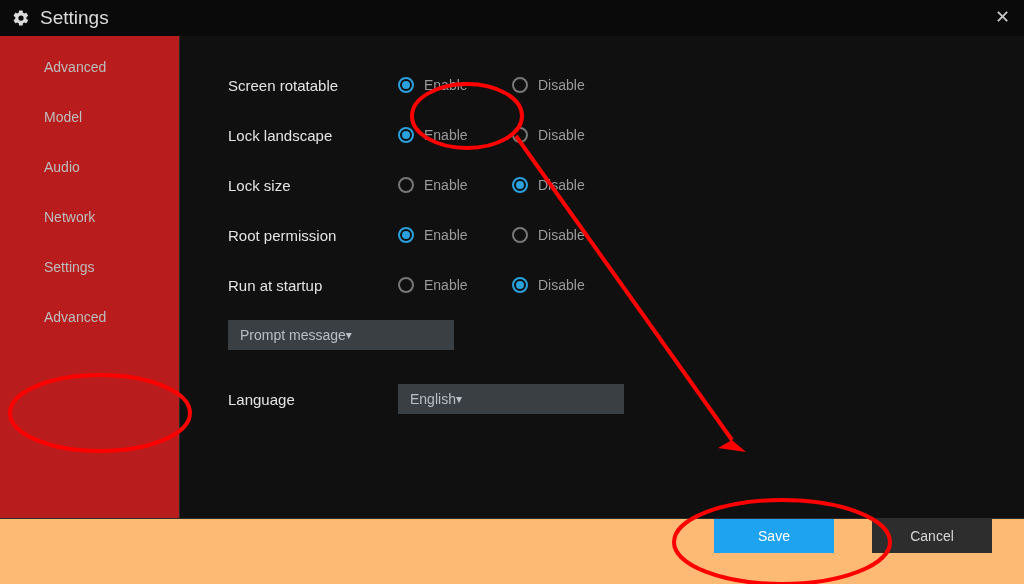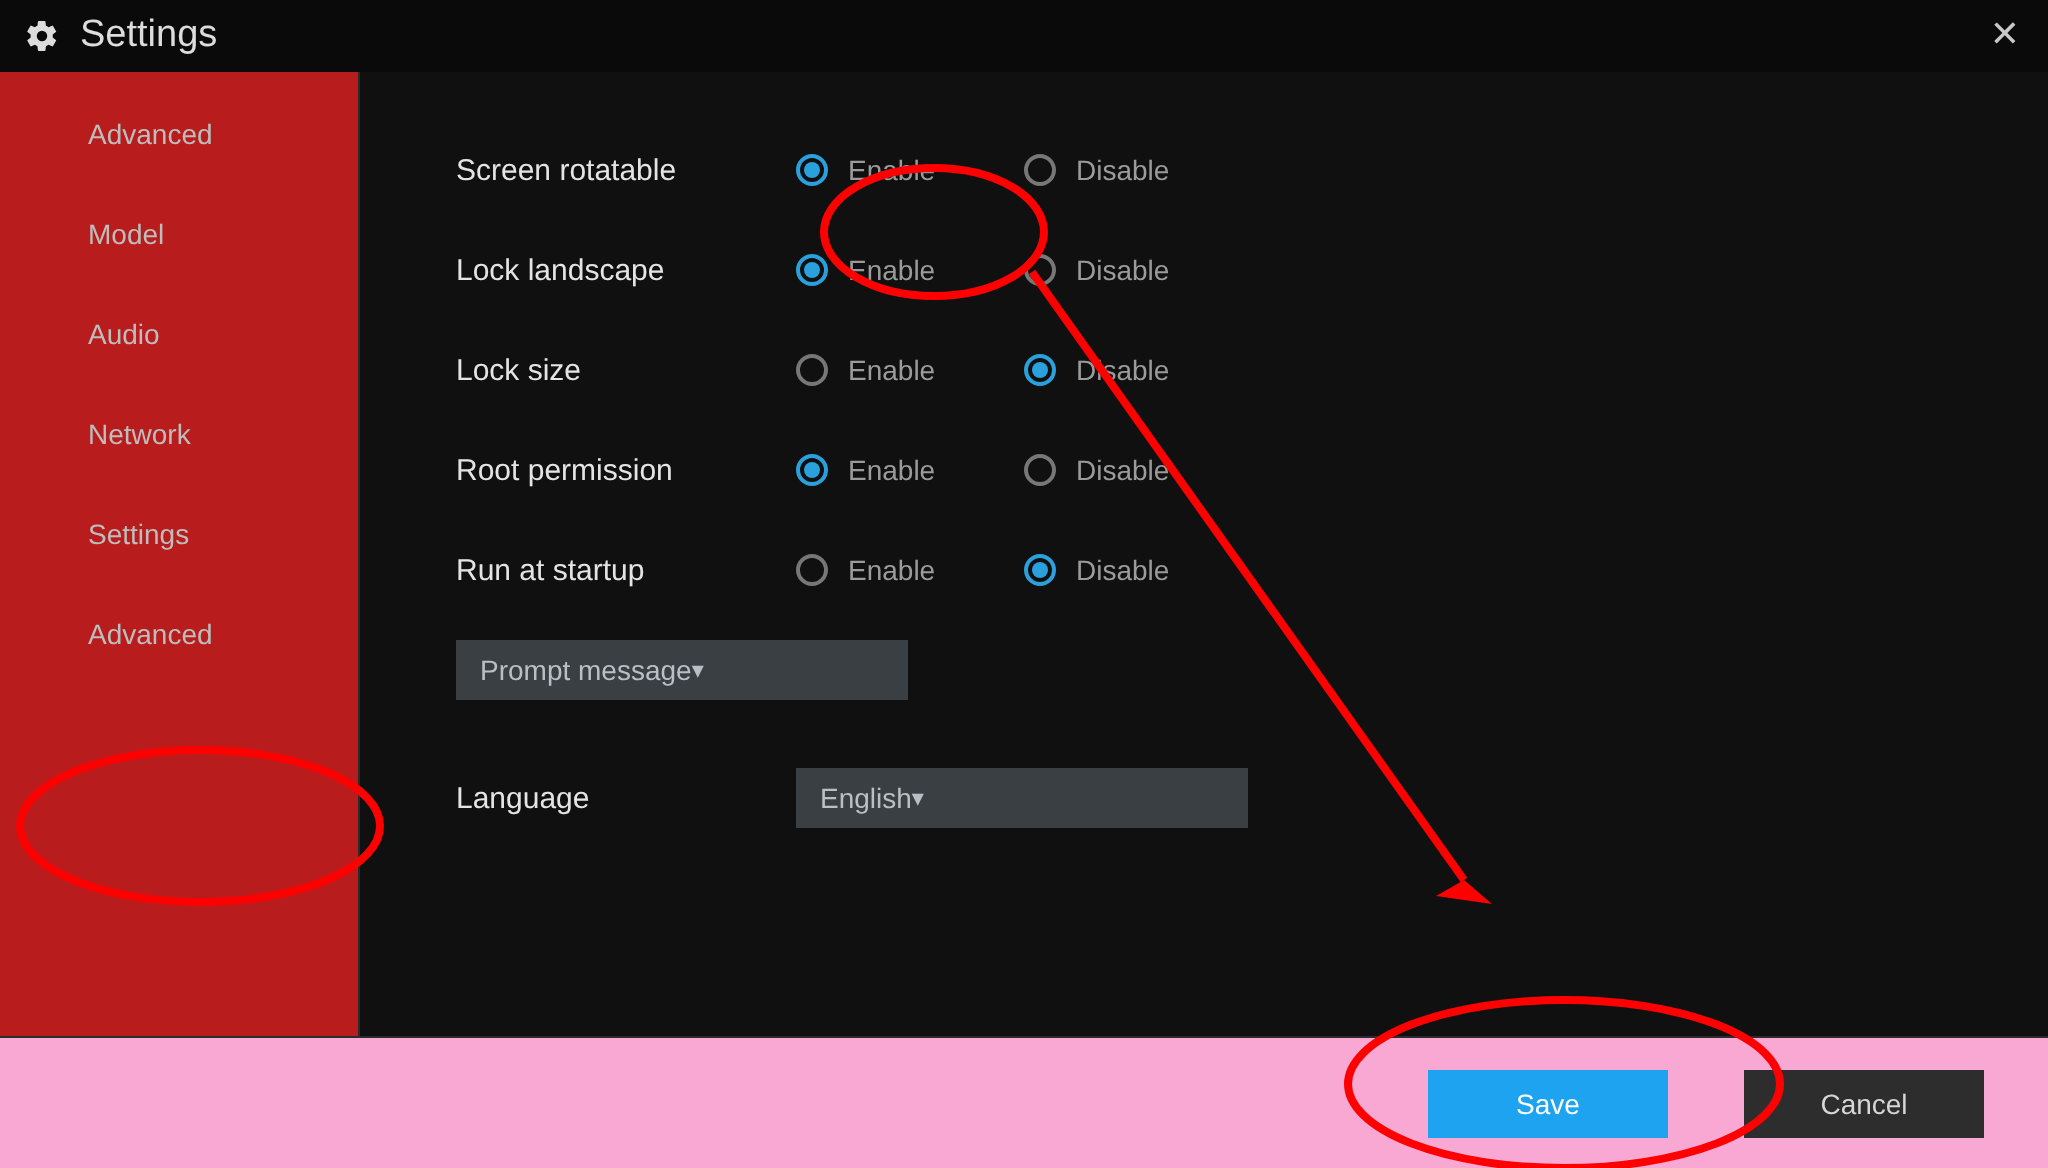--- a/index.html
+++ b/index.html
@@ -23,21 +23,21 @@
     .radio-group{display:flex;gap:0;}
     .radio{display:flex;align-items:center;width:114px;cursor:pointer;}
     .radio-circle{width:16px;height:16px;border:2px solid #777;border-radius:50%;margin-right:10px;display:flex;align-items:center;justify-content:center;}
     .radio.sel .radio-circle{border-color:#2aa0dd;}
     .radio.sel .radio-circle::after{content:"";width:8px;height:8px;border-radius:50%;background:#2aa0dd;}
     .radio-label{font-size:14px;color:#9b9b9b;}
     
     .select{width:226px;height:30px;background:#3a3f44;display:flex;align-items:center;padding:0 12px;color:#b9bfc4;font-size:14px;cursor:pointer;}
     .select .chev{font-size:12px;color:#b9bfc4;}
     
-    .footer{position:absolute;left:0;right:0;bottom:0;height:66px;background:#f9a8d4;border-top:1px solid #2c2c2c;display:flex;align-items:center;justify-content:flex-end;padding-right:32px;gap:38px;}
+    .footer{position:absolute;left:0;right:0;bottom:0;height:66px;background:#fdba74;border-top:1px solid #2c2c2c;display:flex;align-items:flex-start;justify-content:flex-end;padding-right:32px;gap:38px;}
     .btn{height:34px;min-width:120px;display:flex;align-items:center;justify-content:center;font-size:14px;cursor:pointer;}
     .btn.primary{background:#1ea3f0;color:#fff;}
     .btn.secondary{background:#2d2d2d;color:#d6d6d6;}
     
     .anno{position:absolute;inset:0;pointer-events:none;}
     .anno ellipse{fill:none;stroke:#ff0000;stroke-width:4;}
     .anno line{stroke:#ff0000;stroke-width:4;}
     .anno polygon{fill:#ff0000;}
   </style>
 </head>

